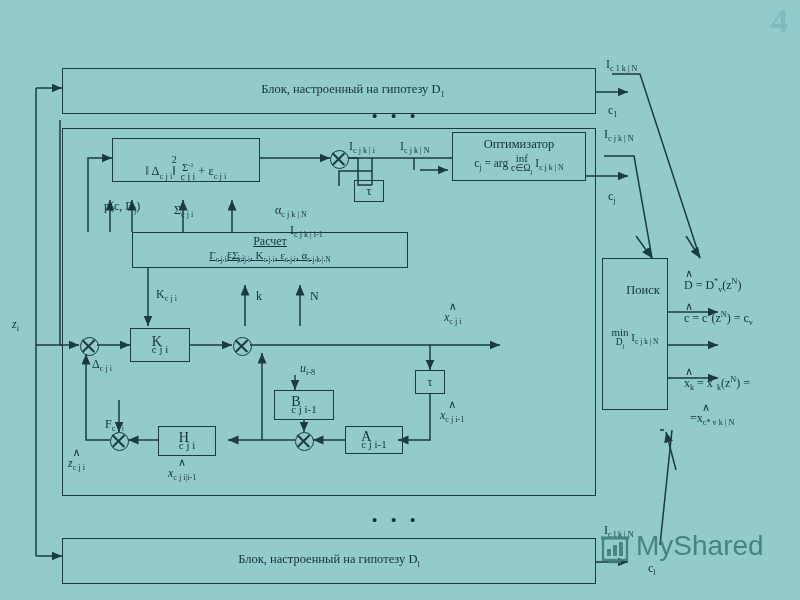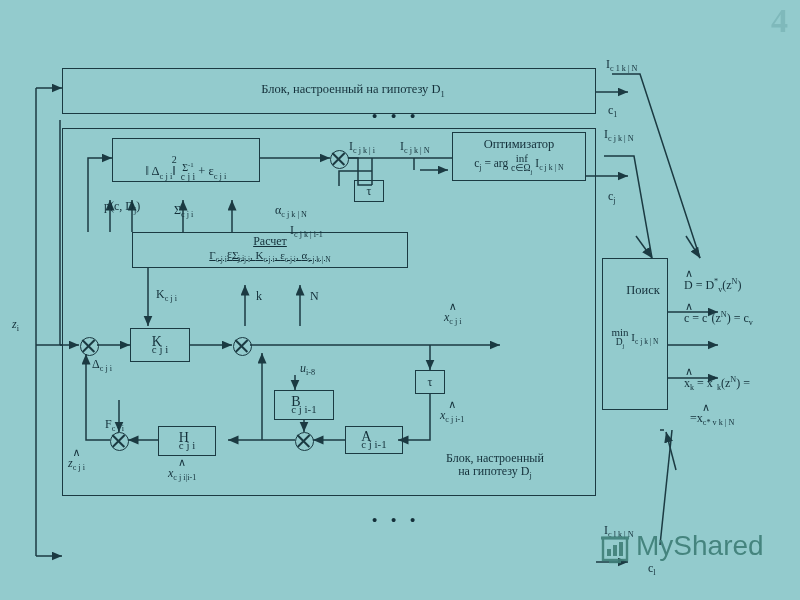--- a/index.html
+++ b/index.html
@@ -220,27 +220,28 @@
     <span><span class="lbl bg">A</span><sub>c j i-1</sub></span>
   </div>
 
   <div class="box" style="left:158px;top:426px;width:58px;height:30px;">
     <span><span class="lbl bg">H</span><sub>c j i</sub></span>
   </div>
 
   <div class="sum" style="left:295px;top:432px;"></div>
   <div class="sum" style="left:110px;top:432px;"></div>
 
-  <div class="lbl" style="left:446px;top:452px;text-align:center;font-size:12px;">
-    <div>Блок, настроенный</div>
-    <div><span>на гипотезу D</span><sub>j</sub></div>
-  </div>
 
   <div class="dots" style="left:372px;top:512px;">• • •</div>
 
+  <div class="box hyp-box" style="left:62px;top:538px;width:534px;height:46px;">
+    <span>
+      <span>Блок, настроенный на гипотезу D</span><sub>l</sub>
+    </span>
+  </div>
 
   <div class="box" style="left:602px;top:258px;width:66px;height:152px;flex-direction:column;justify-content:flex-start;padding-top:24px;">
     <div style="font-size:12.5px;margin-left:16px;">Поиск</div>
     <div style="margin-top:30px;font-size:11px;white-space:nowrap;">
       <span class="stack"><span class="t" style="font-size:11px">min</span><span class="b"><span>D</span><sub>j</sub></span></span>
       <span>I</span><sub>c j k | N</sub>
     </div>
   </div>
 
   <div class="lbl" style="left:12px;top:318px;">

